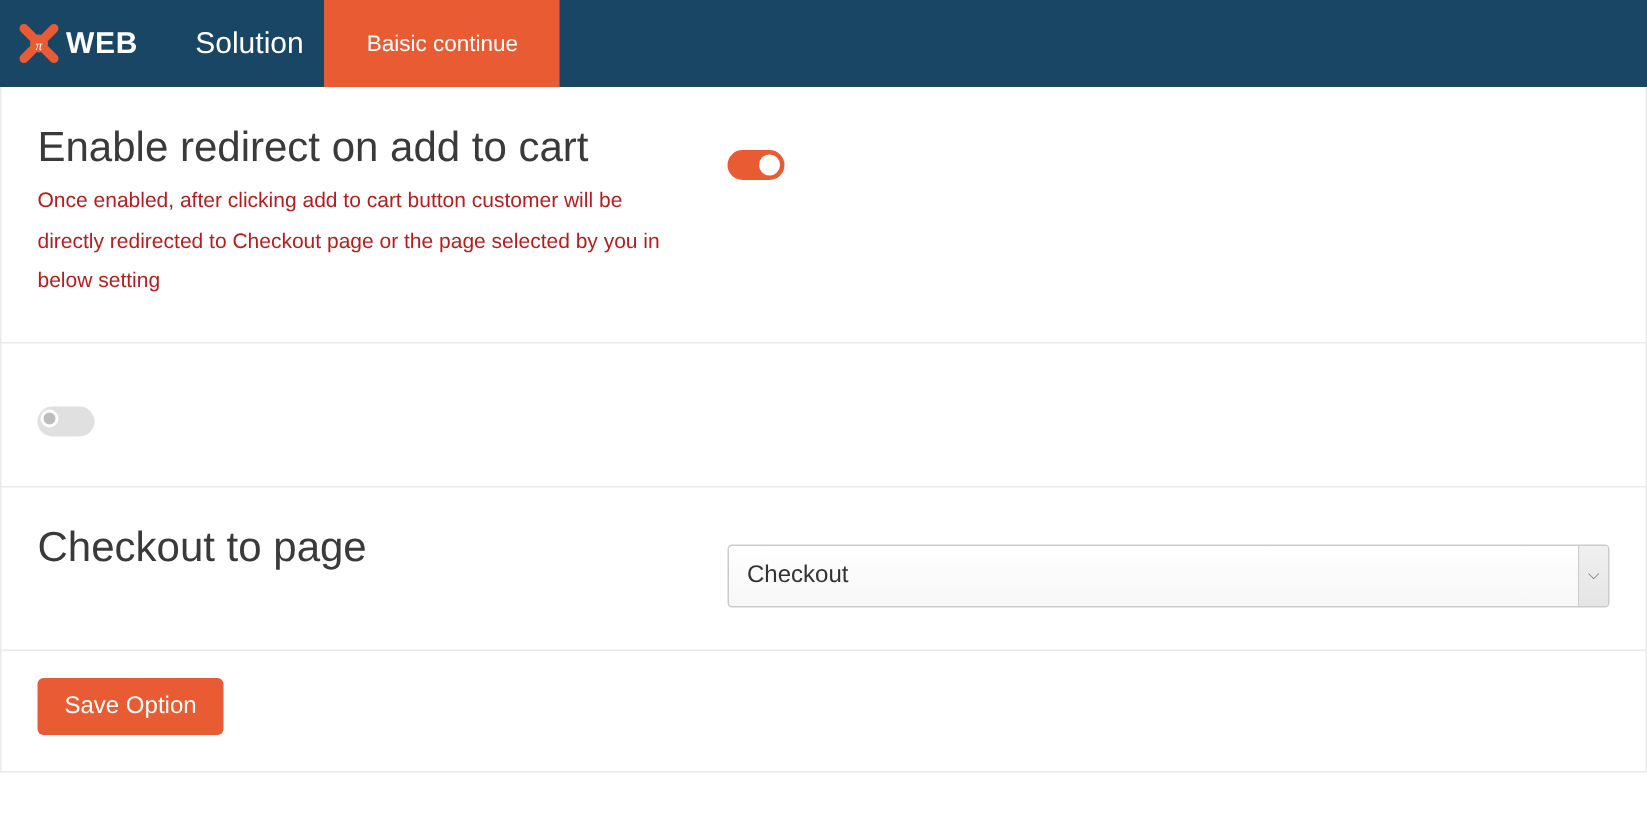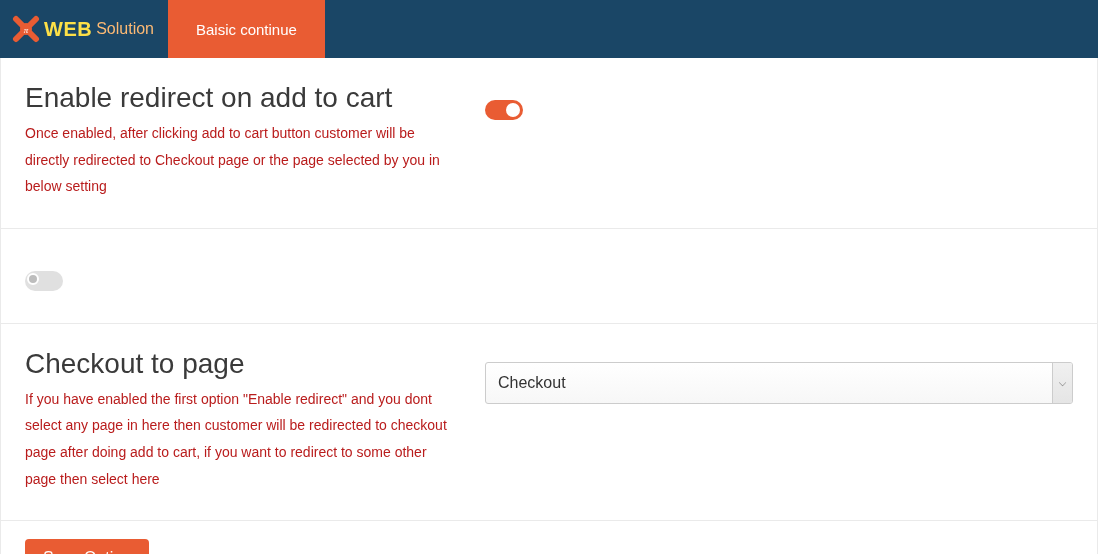--- a/index.html
+++ b/index.html
@@ -28,29 +28,30 @@
       gap: 4px;
     }
     .logo-icon {
       width: 28px;
       height: 28px;
       display: flex;
       align-items: center;
       justify-content: center;
     }
     .logo-text-web {
-      color: #fde047;
+      color: #ffffff;
       font-weight: 700;
       font-size: 20px;
       letter-spacing: 0.5px;
     }
     .logo-text-solution {
-      color: #fdba74;
+      color: #ffffff;
       font-weight: 400;
-      font-size: 16px;
+      font-size: 20px;
+      margin-left: 34px;
     }
     .tab-active {
       background: #e95c33;
       color: #fff;
       font-size: 15px;
       display: flex;
       align-items: center;
       padding: 0 28px;
       border: none;
       cursor: pointer;
@@ -211,21 +212,20 @@
     <div class="setting-right">
       <div class="toggle off">
         <div class="toggle-knob"></div>
       </div>
     </div>
   </div>
 
   <div class="setting-row">
     <div class="setting-left">
       <div class="setting-title">Checkout to page</div>
-      <div class="setting-desc">If you have enabled the first option "Enable redirect" and you dont select any page in here then customer will be redirected to checkout page after doing add to cart, if you want to redirect to some other page then select here</div>
     </div>
     <div class="setting-right select-wrap">
       <div class="select-field">
         <span>Checkout</span>
         <span class="select-btn">
           <span class="select-chevron">⌵</span>
         </span>
       </div>
     </div>
   </div>

